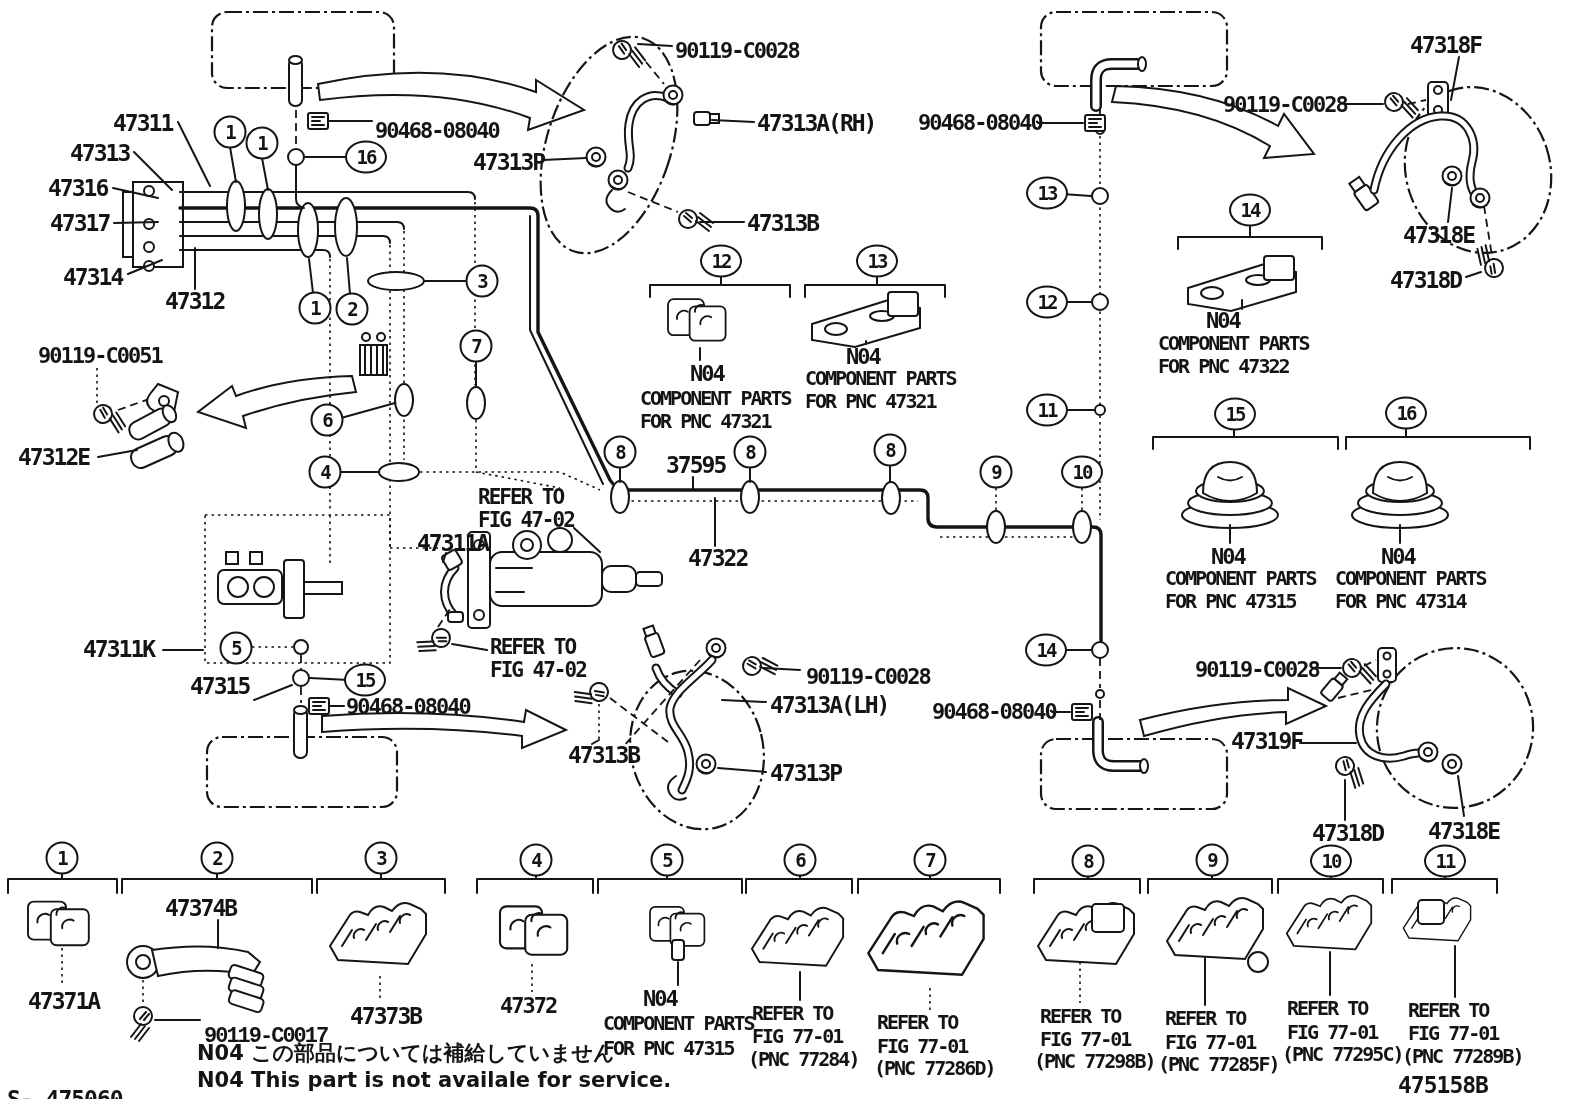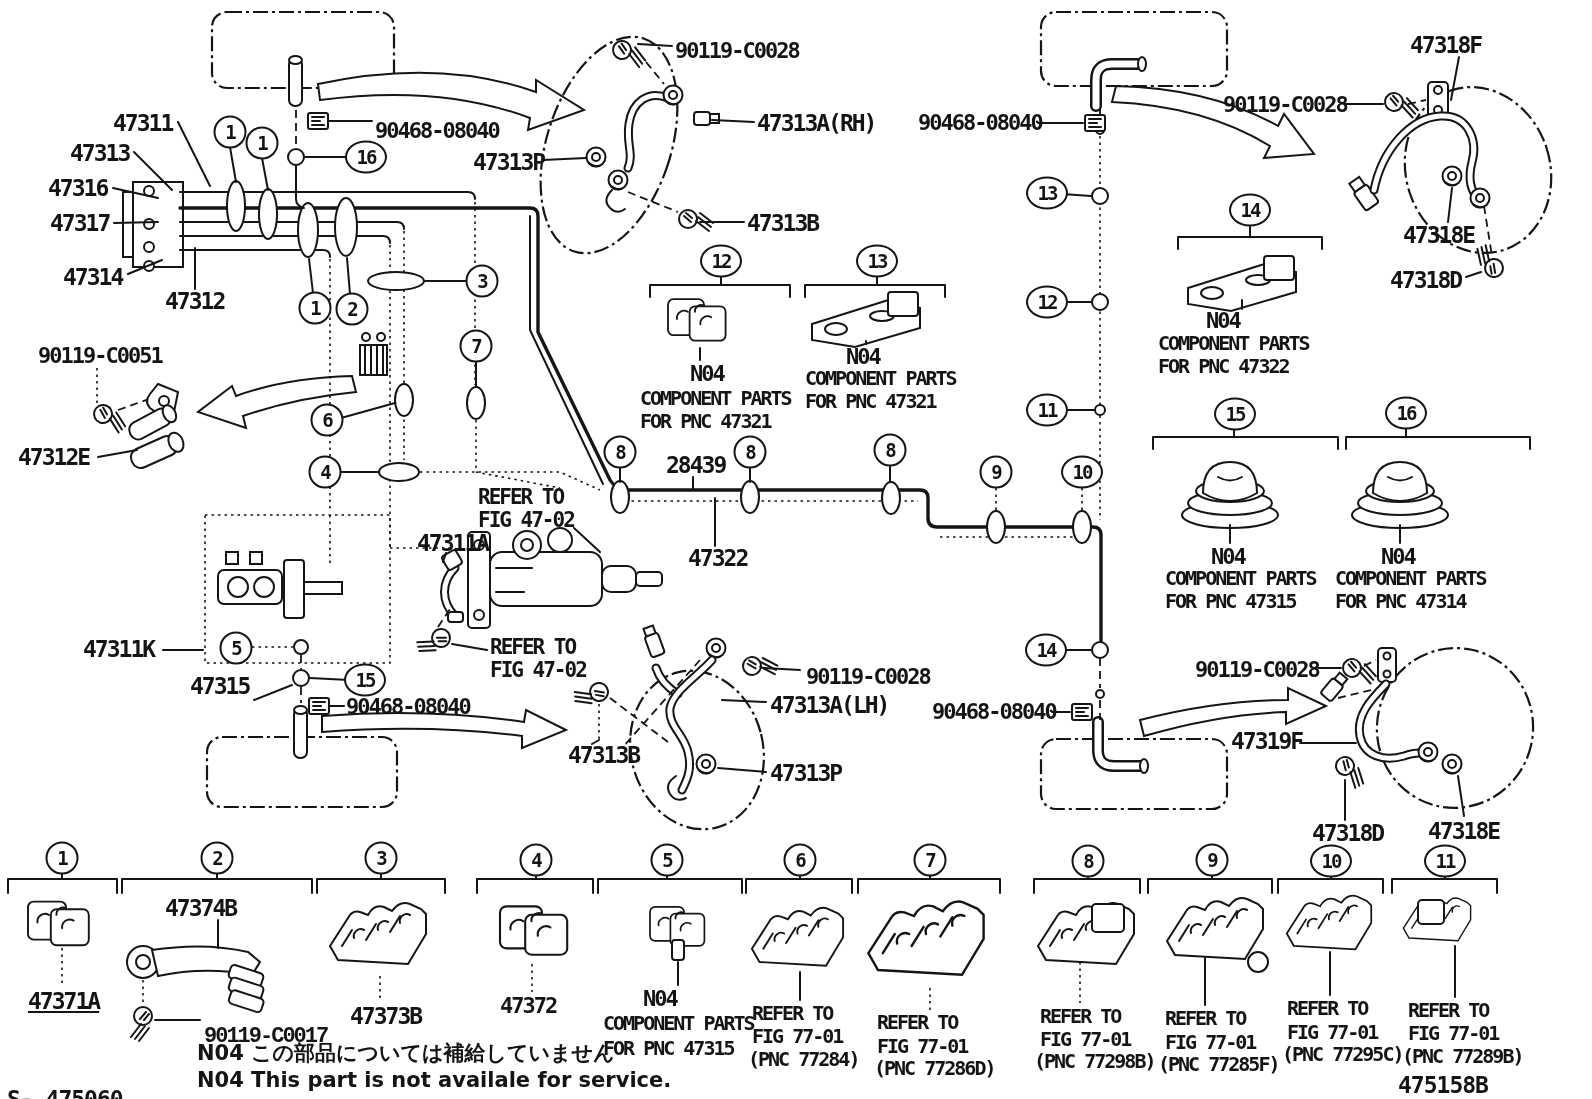--- a/index.html
+++ b/index.html
@@ -379,21 +379,21 @@
       <div class="lbl" style="left: 346px; top: 696px; font-size: 22px;">90468-08040</div>
       <div class="lbl" style="left: 675px; top: 40px; font-size: 22px;">90119-C0028</div>
       <div class="lbl" style="left: 757px; top: 112px; font-size: 23px;">47313A(RH)</div>
       <div class="lbl" style="left: 473px; top: 151px; font-size: 23px;">47313P</div>
       <div class="lbl" style="left: 747px; top: 212px; font-size: 23px;">47313B</div>
       <div class="lbl" style="left: 478px; top: 487px; font-size: 21px;">REFER TO</div>
       <div class="lbl" style="left: 478px; top: 510px; font-size: 21px;">FIG 47-02</div>
       <div class="lbl" style="left: 417px; top: 532px; font-size: 23px;">47311A</div>
       <div class="lbl" style="left: 490px; top: 637px; font-size: 21px;">REFER TO</div>
       <div class="lbl" style="left: 490px; top: 660px; font-size: 21px;">FIG 47-02</div>
-      <div class="lbl" style="left: 666px; top: 454px; font-size: 23px;">28439</div>
+      <div class="lbl" style="left: 666px; top: 454px; font-size: 23px;">37595</div>
       <div class="lbl" style="left: 688px; top: 547px; font-size: 23px;">47322</div>
       <div class="lbl" style="left: 568px; top: 744px; font-size: 23px;">47313B</div>
       <div class="lbl" style="left: 806px; top: 666px; font-size: 22px;">90119-C0028</div>
       <div class="lbl" style="left: 770px; top: 694px; font-size: 23px;">47313A(LH)</div>
       <div class="lbl" style="left: 770px; top: 762px; font-size: 23px;">47313P</div>
       <div class="lbl" style="left: 918px; top: 112px; font-size: 22px;">90468-08040</div>
       <div class="lbl" style="left: 1223px; top: 94px; font-size: 22px;">90119-C0028</div>
       <div class="lbl" style="left: 1410px; top: 34px; font-size: 23px;">47318F</div>
       <div class="lbl" style="left: 1403px; top: 224px; font-size: 23px;">47318E</div>
       <div class="lbl" style="left: 1390px; top: 269px; font-size: 23px;">47318D</div>
@@ -410,21 +410,21 @@
       <div class="lbl" style="left: 805px; top: 391px; font-size: 20px;">FOR PNC 47321</div>
       <div class="lbl" style="left: 1206px; top: 310px; font-size: 22px;">N04</div>
       <div class="lbl" style="left: 1158px; top: 333px; font-size: 20px;">COMPONENT PARTS</div>
       <div class="lbl" style="left: 1158px; top: 356px; font-size: 20px;">FOR PNC 47322</div>
       <div class="lbl" style="left: 1211px; top: 546px; font-size: 22px;">N04</div>
       <div class="lbl" style="left: 1165px; top: 568px; font-size: 20px;">COMPONENT PARTS</div>
       <div class="lbl" style="left: 1165px; top: 591px; font-size: 20px;">FOR PNC 47315</div>
       <div class="lbl" style="left: 1381px; top: 546px; font-size: 22px;">N04</div>
       <div class="lbl" style="left: 1335px; top: 568px; font-size: 20px;">COMPONENT PARTS</div>
       <div class="lbl" style="left: 1335px; top: 591px; font-size: 20px;">FOR PNC 47314</div>
-      <div class="lbl" style="left: 28px; top: 990px; font-size: 23px; text-decoration: underline;">47371A</div>
+      <div class="lbl" style="left: 28px; top: 990px; font-size: 23px;">47371A</div>
       <div class="lbl" style="left: 165px; top: 897px; font-size: 23px;">47374B</div>
       <div class="lbl" style="left: 204px; top: 1026px; font-size: 22px; font-family: Liberation Mono, monospace;">90119-C0017</div>
       <div class="lbl" style="left: 350px; top: 1005px; font-size: 23px;">47373B</div>
       <div class="lbl" style="left: 500px; top: 995px; font-size: 22px;">47372</div>
       <div class="lbl" style="left: 643px; top: 988px; font-size: 22px;">N04</div>
       <div class="lbl" style="left: 603px; top: 1013px; font-size: 20px;">COMPONENT PARTS</div>
       <div class="lbl" style="left: 603px; top: 1038px; font-size: 20px;">FOR PNC 47315</div>
       <div class="lbl" style="left: 752px; top: 1003px; font-size: 20px;">REFER TO</div>
       <div class="lbl" style="left: 752px; top: 1026px; font-size: 20px;">FIG 77-01</div>
       <div class="lbl" style="left: 748px; top: 1049px; font-size: 20px;">(PNC 77284)</div>

